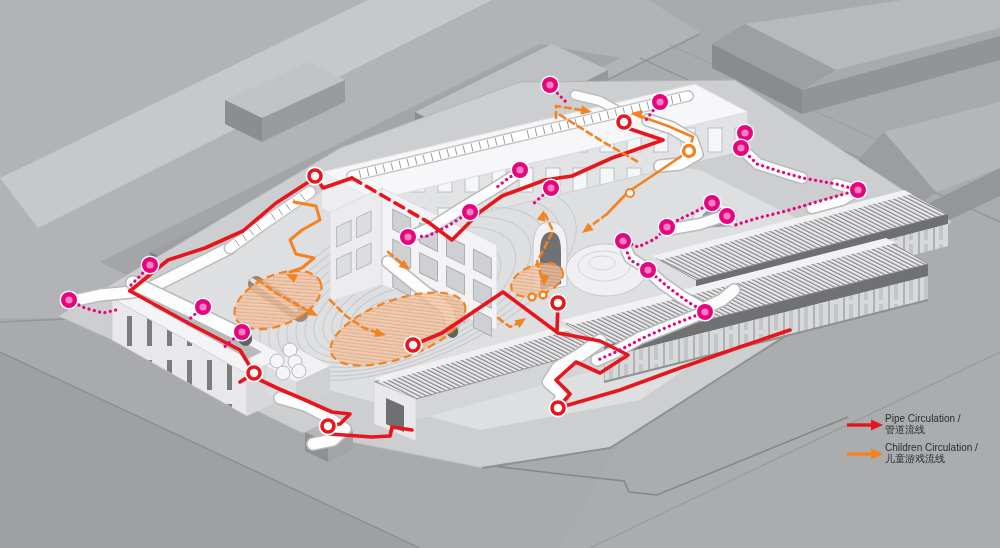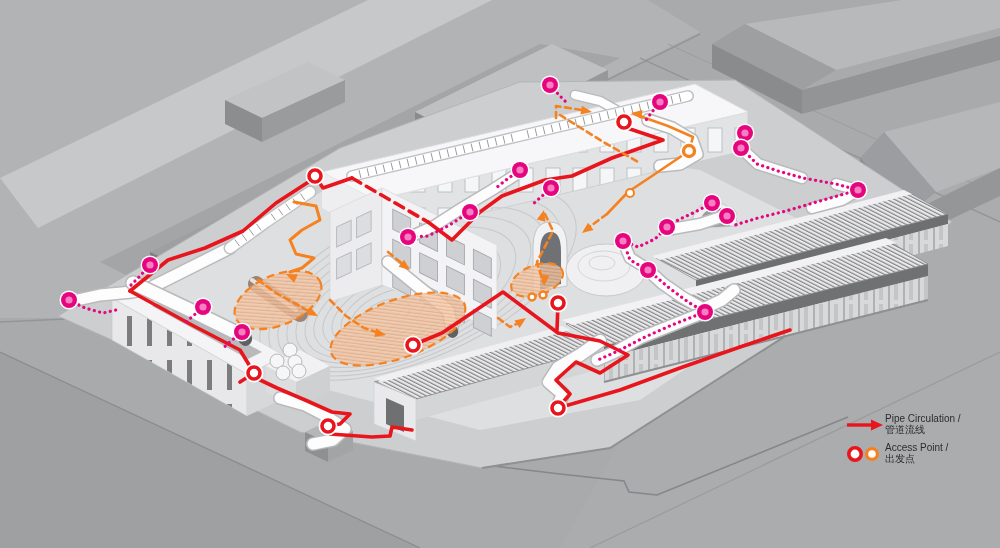--- a/index.html
+++ b/index.html
@@ -426,22 +426,22 @@
       <line x1="2" y1="11" x2="28" y2="11" stroke="#e8151d" stroke-width="3.4"></line>
       <path d="M38,11 L26,5.5 L26,16.5 Z" fill="#e8151d"></path>
     </svg>
     <div class="lg-txt">
       <div>Pipe Circulation /</div>
       <div>管道流线</div>
     </div>
   </div>
   <div class="lg-row">
     <svg class="lg-sym" viewBox="0 0 40 22">
-      <circle cx="10" cy="11" r="6.2" fill="#ffffff" stroke="#e8151d" stroke-width="3.6"></circle>
-      <circle cx="27" cy="11" r="5.4" fill="#ffffff" stroke="#f58220" stroke-width="3.2"></circle>
+      <line x1="2" y1="11" x2="28" y2="11" stroke="#f58220" stroke-width="3.4"></line>
+      <path d="M38,11 L26,5.5 L26,16.5 Z" fill="#f58220"></path>
     </svg>
     <div class="lg-txt">
-      <div>Access Point /</div>
-      <div>出发点</div>
+      <div>Children Circulation /</div>
+      <div>儿童游戏流线</div>
     </div>
   </div>
 </div>
 </div>
 
 </body></html>

